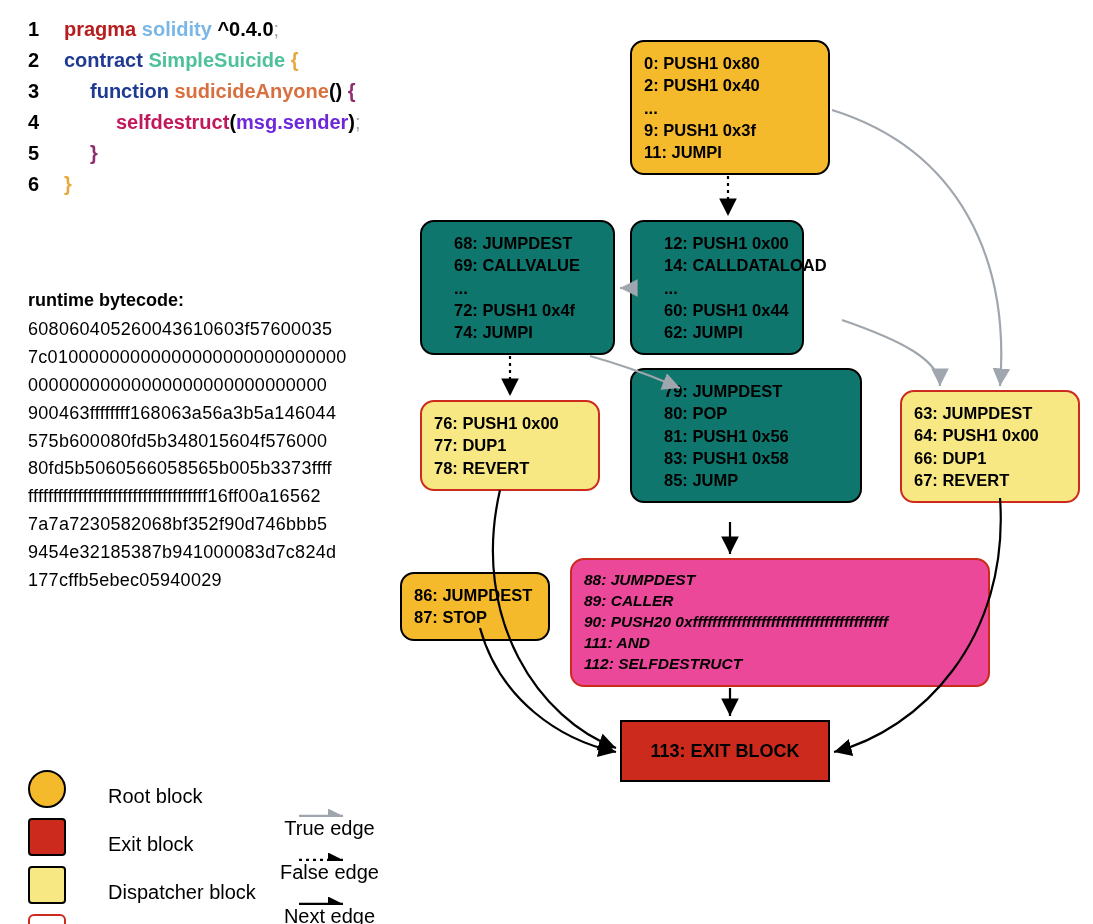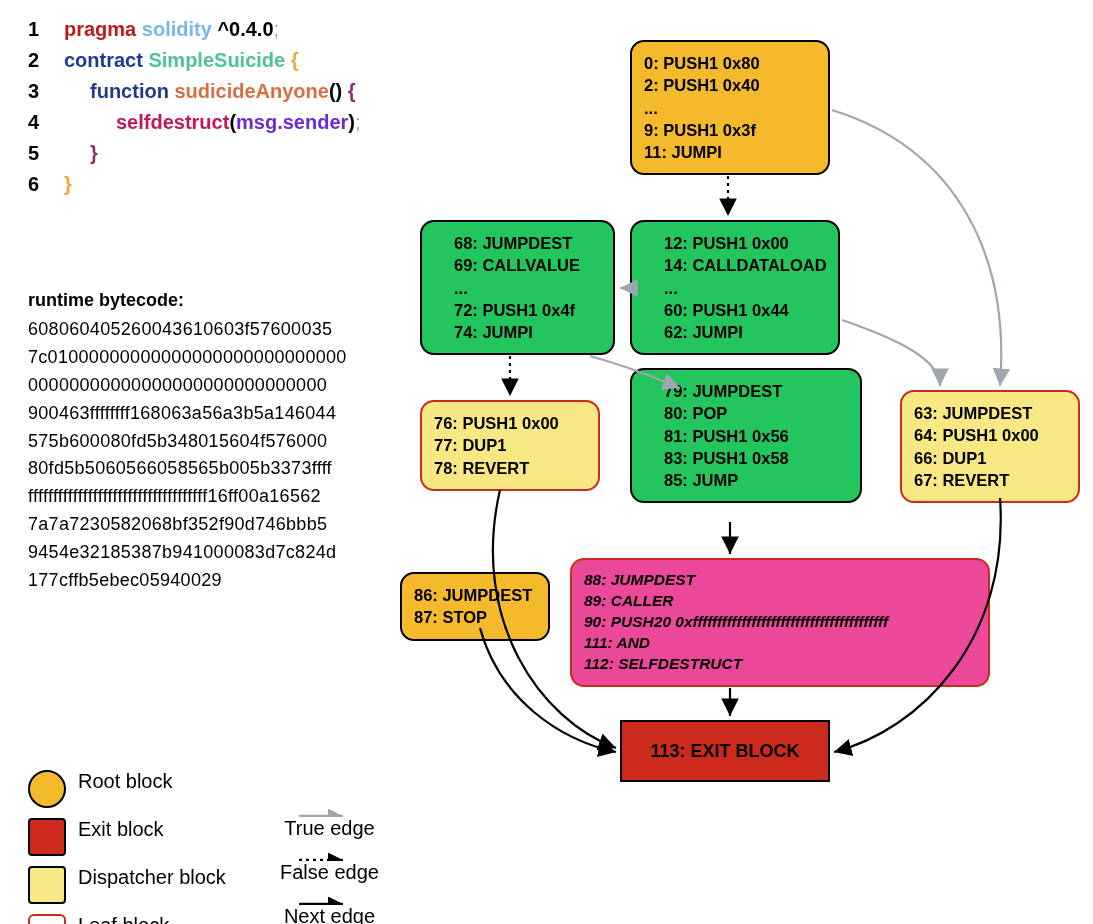--- a/index.html
+++ b/index.html
@@ -38,27 +38,27 @@
   .blk {
     border-radius: 14px;
     padding: 10px 12px;
     font-weight: 700;
     font-size: 16.5px;
     line-height: 1.35;
     box-sizing: border-box;
   }
   .blk .row { white-space: nowrap; }
   .root-blk  { background: #f5b92c; border: 2.5px solid #000; }
-  .disp-blk  { background: #22c55e; border: 2.5px solid #000; padding-left: 32px; }
+  .disp-blk  { background: #0f766e; border: 2.5px solid #000; padding-left: 32px; }
   .leaf-blk  { background: #f8e883; border: 2.5px solid #cc2a1d; }
   .leaf-white{ background: #ec4899; border: 2.5px solid #cc2a1d; font-style: italic; }
   .exit-blk  { background: #cc2a1d; border: 2.5px solid #000; color: #000; text-align:center; border-radius: 0; display:flex; align-items:center; justify-content:center;}
   
   .legend { top: 770px; left: 28px; font-size: 20px; }
-  .legend-row { display: flex; align-items: flex-start; margin-bottom: 10px; }
+  .legend-row { display: flex; align-items: flex-end; margin-bottom: 10px; gap: 30px; }
   .swatch { width: 34px; height: 34px; margin-right: 12px; flex:0 0 34px; }
   .sw-root { background:#f5b92c; border:2.5px solid #000; border-radius:50%; }
   .sw-exit { background:#cc2a1d; border:2.5px solid #000; border-radius:4px; }
   .sw-disp { background:#f8e883; border:2.5px solid #000; border-radius:4px; }
   .sw-leaf { background:#fff; border:2.5px solid #cc2a1d; border-radius:6px; }
   .edge-col { position:absolute; left: 270px; top: 806px; font-size:20px;}
   .edge-row { display:flex; align-items:center; margin-bottom:10px; height:34px;flex-direction:column;}
   .edge-label { margin-left: 10px; }
   svg.arrows { position:absolute; top:0; left:0; pointer-events:none; }
 </style>
@@ -127,21 +127,21 @@
     <div>177cffb5ebec05940029</div>
   </div>
 
 <div class="abs blk root-blk" style="top:40px; left:630px; width:200px" id="blk-b0">
     <div class="row">0: PUSH1 0x80</div>
     <div class="row">2: PUSH1 0x40</div>
     <div class="row">...</div>
     <div class="row">9: PUSH1 0x3f</div>
     <div class="row">11: JUMPI</div>
   </div>
-<div class="abs blk disp-blk" style="top:220px; left:630px; width:210px" id="blk-b12">
+<div class="abs blk disp-blk" style="top:220px; left:630px; width:174px" id="blk-b12">
     <div class="row">12: PUSH1 0x00</div>
     <div class="row">14: CALLDATALOAD</div>
     <div class="row">...</div>
     <div class="row">60: PUSH1 0x44</div>
     <div class="row">62: JUMPI</div>
   </div>
 <div class="abs blk disp-blk" style="top:220px; left:420px; width:195px" id="blk-b68">
     <div class="row">68: JUMPDEST</div>
     <div class="row">69: CALLVALUE</div>
     <div class="row">...</div>

